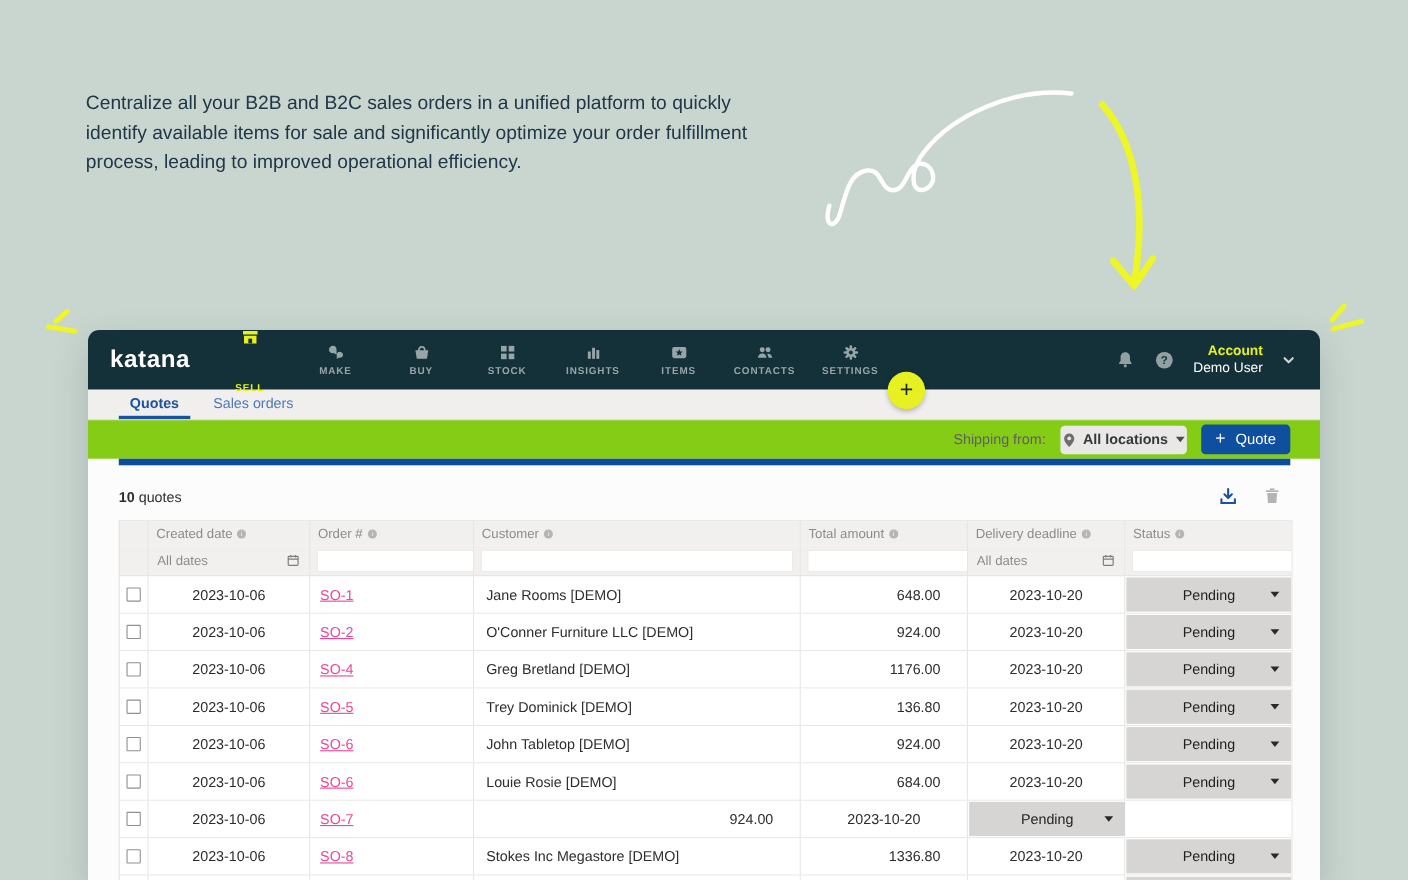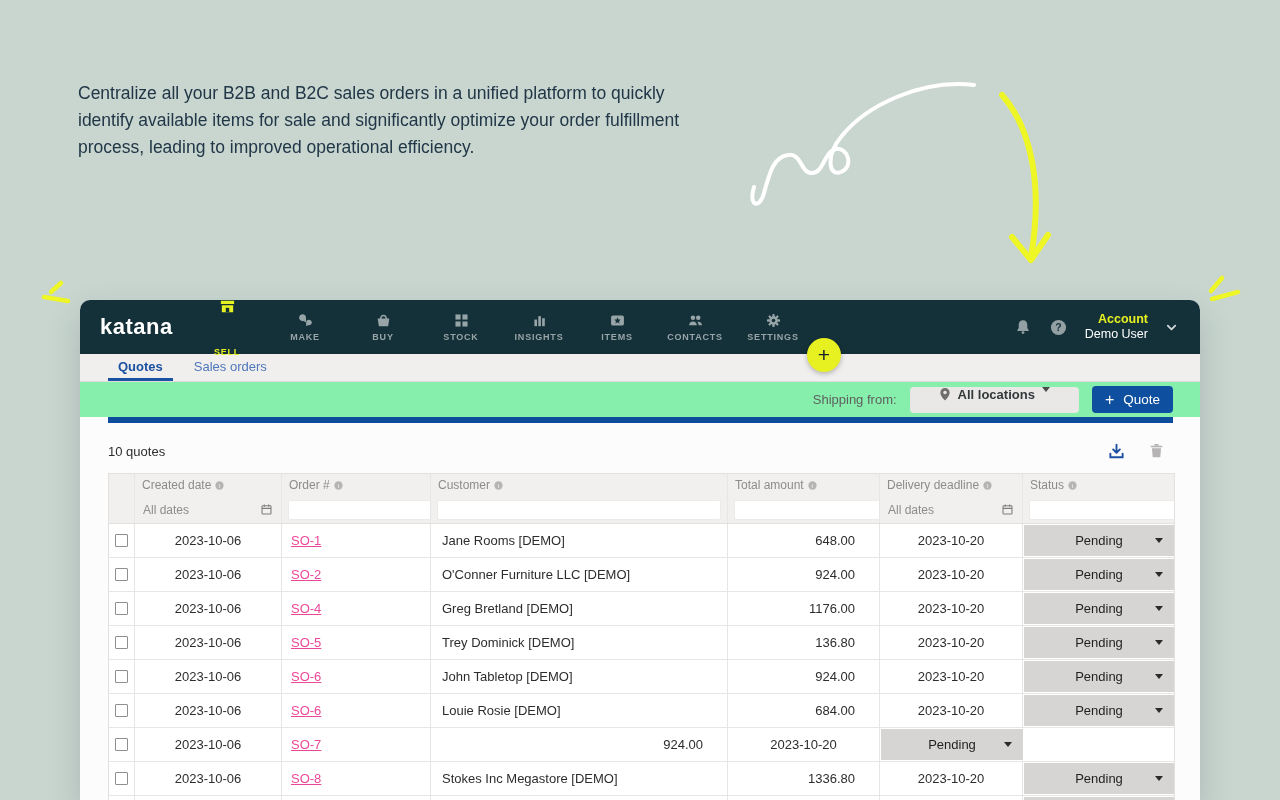--- a/index.html
+++ b/index.html
@@ -72,48 +72,48 @@
   }
   .tab {
     font-size:13px; display:flex; align-items:center; padding:0 10px;
     cursor:pointer; border-bottom:3px solid transparent;
   }
   .tab.active { color:#1b51a1; font-weight:700; border-bottom-color:#1b51a1; }
   .tab.inactive { color:#4f77bc; }
 
   
   .toolbar {
-    height:35px; background:#86efac; display:flex; align-items:center;
+    height:35px; background:#84cc16; display:flex; align-items:center;
     justify-content:flex-end; gap:13px; padding-right:27px;
   }
   .ship-label { font-size:13px; color:#5f5f5f; }
   .loc-select {
     height:26px; background:#e9e8e7; border-radius:4px; display:flex;
-    align-items:flex-start; gap:7px; padding:0 29px; cursor:pointer;
+    align-items:center; gap:7px; padding:0 2px; cursor:pointer;
     font-size:13px; font-weight:700; color:#33383b;
   }
   .caret-down {
     width:0; height:0; border-left:4px solid transparent;
     border-right:4px solid transparent; border-top:5px solid #4b4b4b;
   }
   .quote-btn {
     height:27px; background:#0e4f9f; color:#ffffff; border:none;
     border-radius:4px; display:flex; align-items:center; gap:9px;
     padding:0 13px; font-size:13.5px; cursor:pointer;
     font-family:"Liberation Sans", sans-serif;
   }
   .quote-btn .plus { font-size:16px; font-weight:400; }
 
   
   .bluebar { margin-left:28px; width:1065px; height:6px; background:#0d4c9d; }
   .summary-row {
     margin:18px 27px 0 28px; display:flex; align-items:center; height:20px;
   }
   .summary { font-size:13px; color:#2e2e2e; }
-  .summary b { font-weight:400; }
+  .summary b { font-weight:700; }
   .summary-icons { margin-left:auto; display:flex; align-items:center; gap:22px; padding-right:8px; }
   .dl-icon { color:#1d50a2; cursor:pointer; display:flex; }
   .trash-icon { color:#b5b3b3; cursor:pointer; display:flex; }
 
   
   .table {
     margin:12px 27px 0 28px; width:1067px;
     border:1px solid #e2e1e0; background:#ffffff;
   }
   .trow {

